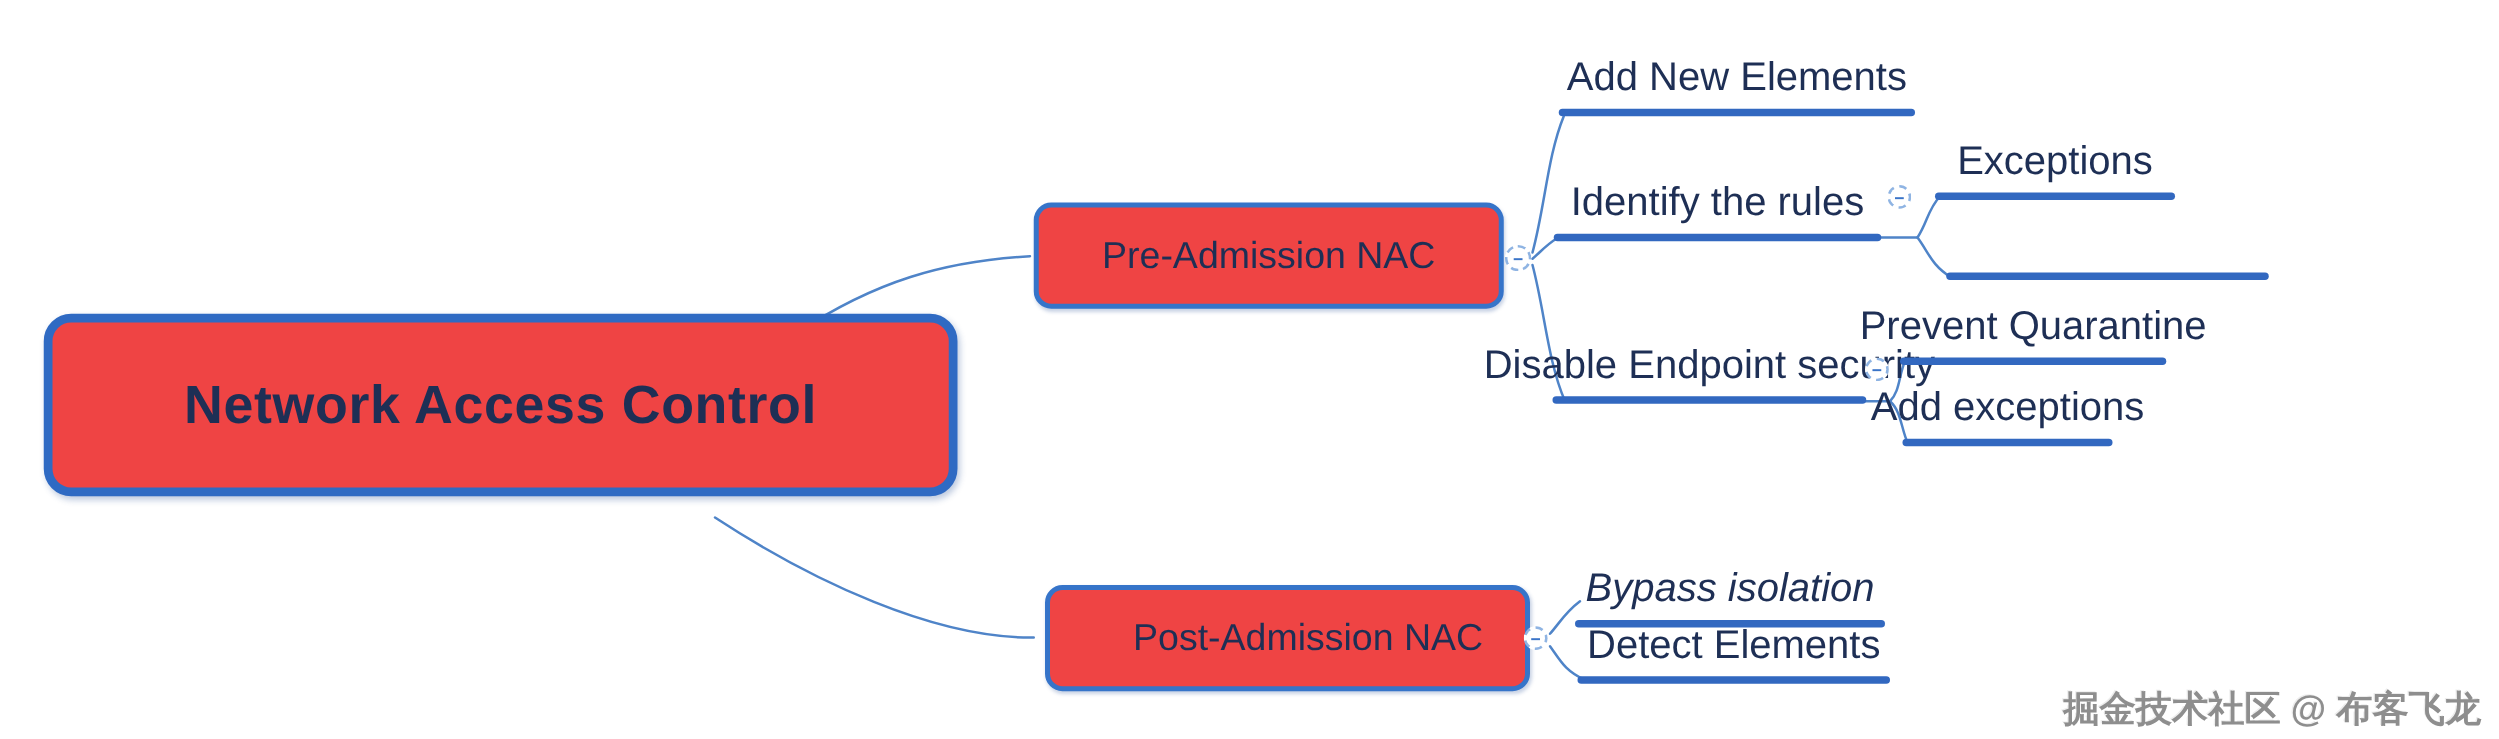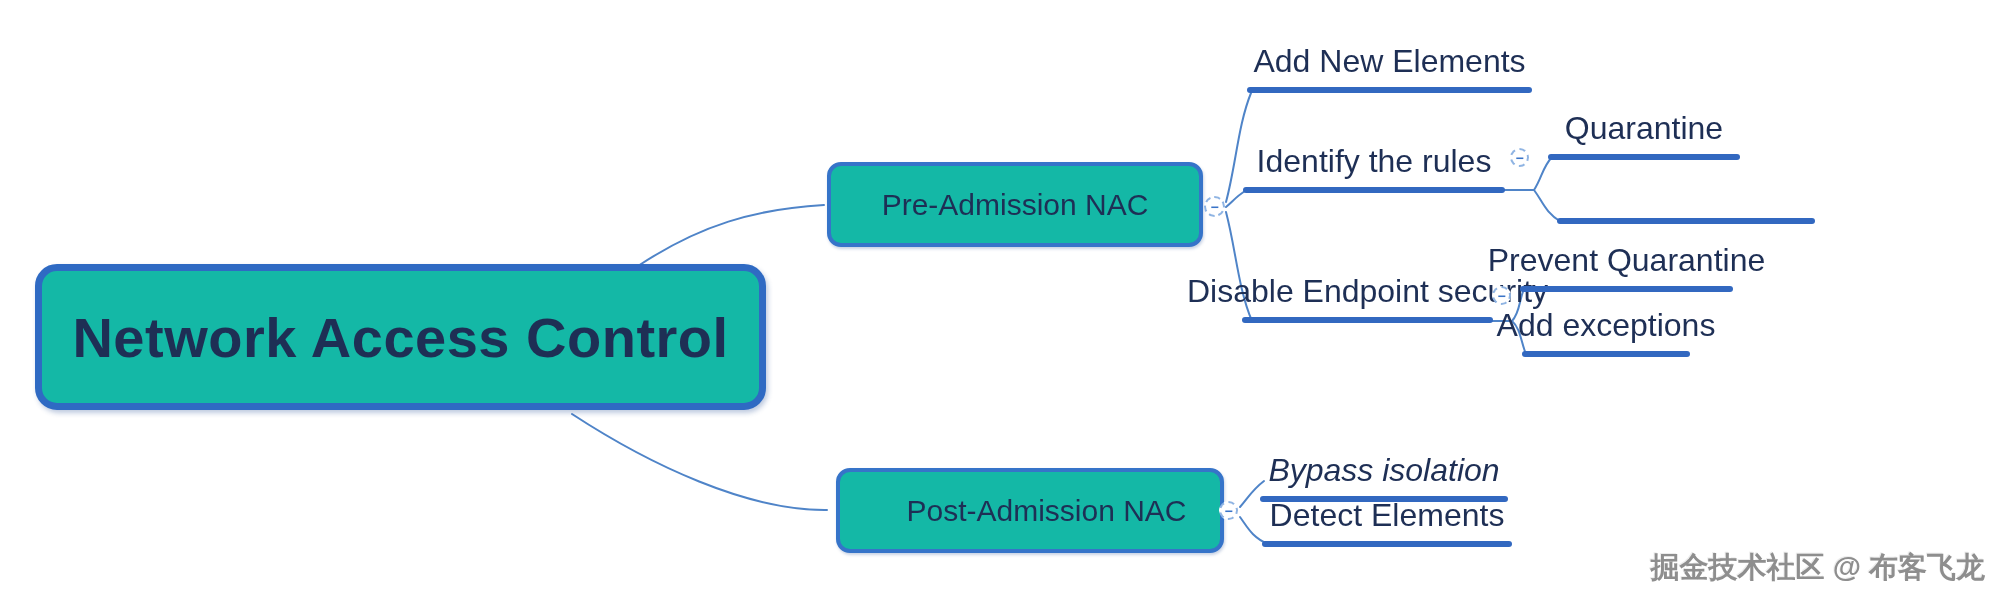--- a/index.html
+++ b/index.html
@@ -4,28 +4,28 @@
 <style>
   html,body{margin:0;padding:0;background:#ffffff;}
   .canvas{
     position:relative;width:1999px;height:591px;overflow:hidden;background:#ffffff;
     font-family:"Liberation Sans","DejaVu Sans",sans-serif;
   }
   svg.edges{position:absolute;left:0;top:0;width:1999px;height:591px;}
 
   
   .box{
-    position:absolute;box-sizing:border-box;background:#14b8a6;
+    position:absolute;box-sizing:border-box;background:#ef4444;
     display:flex;align-items:center;justify-content:center;
     color:#1e2f55;white-space:nowrap;
   }
   .box.root{
-    left:35px;top:264px;width:731px;height:146px;
+    left:35px;top:251px;width:731px;height:146px;
     border:7px solid #2f6ac3;border-radius:22px;
-    font-size:56px;font-weight:bold;letter-spacing:.5px;
+    font-size:43px;font-weight:bold;letter-spacing:.5px;
     box-shadow:2px 3px 5px rgba(40,80,150,.30);
   }
   .box.branch{
     border:4px solid #3674c9;border-radius:14px;font-size:30px;
     box-shadow:1px 2px 3px rgba(40,80,150,.25);
   }
   .box.pre {left:827px;top:162px;width:376px;height:85px;}
   .box.post{left:836px;top:468px;width:388px;height:85px;padding-left:33px;}
 
   
@@ -107,21 +107,21 @@
   <div class="lnode n-identify">
     <span class="ltext">Identify the rules</span>
     <span class="uline"></span>
   </div>
   <div class="lnode n-disable">
     <span class="ltext">Disable Endpoint security</span>
     <span class="uline"></span>
   </div>
 
   <div class="lnode n-exceptions">
-    <span class="ltext">Quarantine</span>
+    <span class="ltext">Exceptions</span>
     <span class="uline"></span>
   </div>
   <div class="lnode n-quarantine">
     <span class="uline"></span>
   </div>
 
   <div class="lnode n-prevent">
     <span class="ltext">Prevent Quarantine</span>
     <span class="uline"></span>
   </div>

